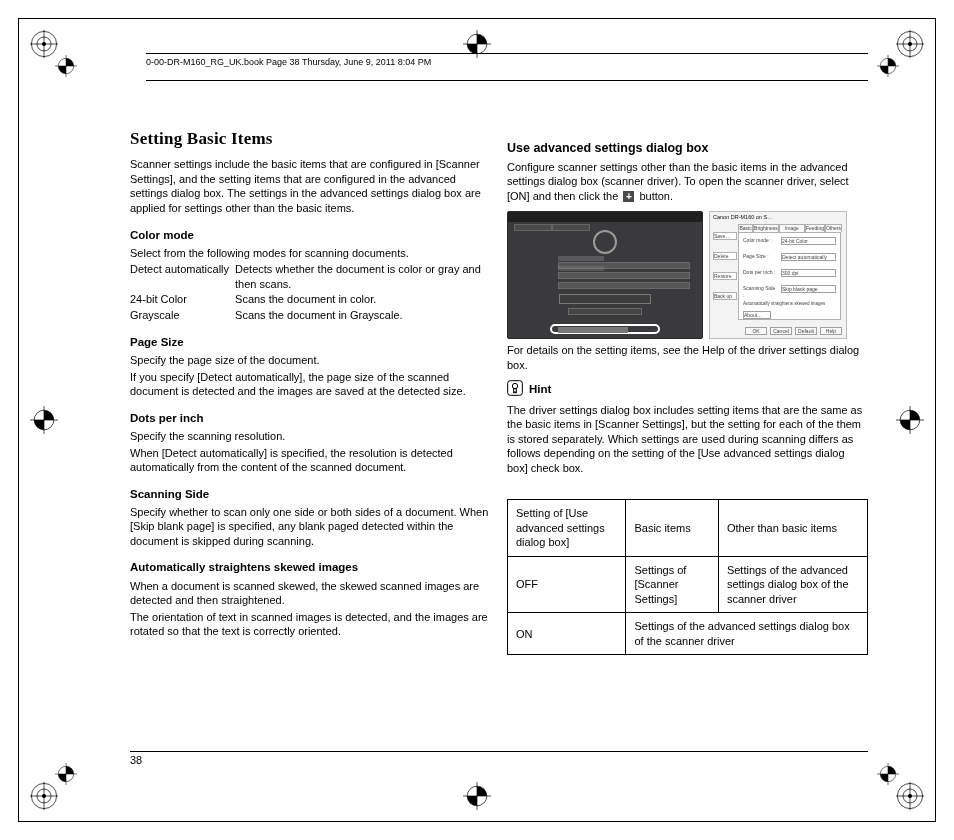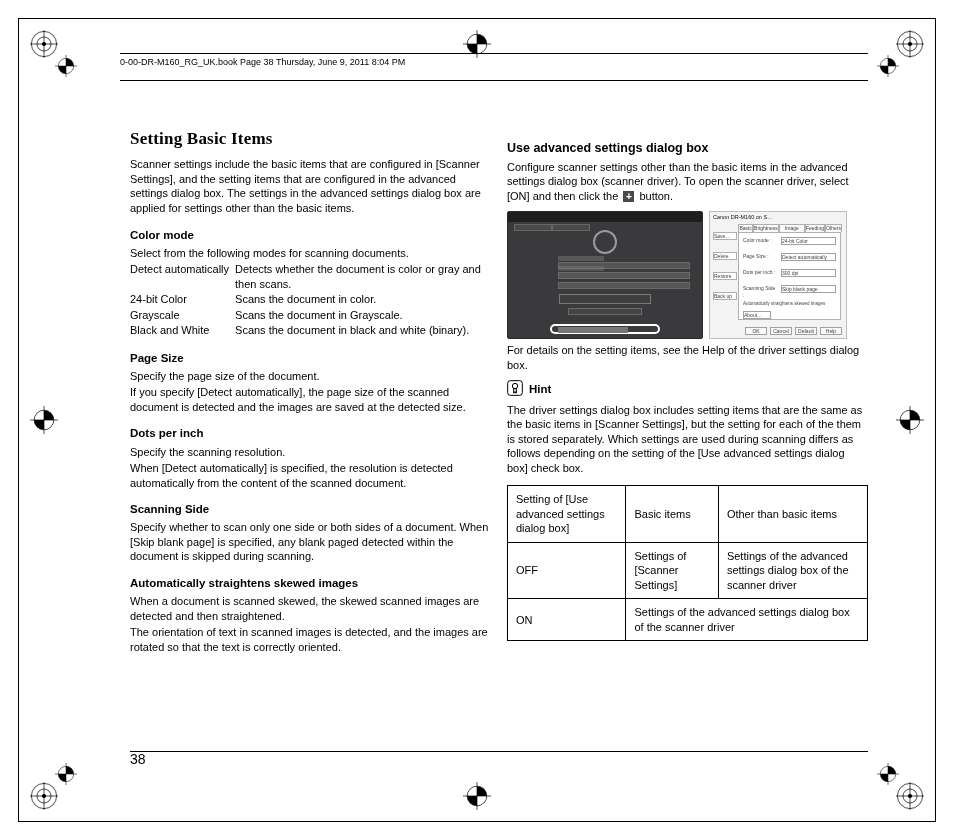--- a/index.html
+++ b/index.html
@@ -23,21 +23,21 @@
   .reg svg{width:100%;height:100%}
   .reg.tl{left:30px;top:30px}.reg.tr{right:30px;top:30px}
   .reg.bl{left:30px;bottom:30px}.reg.br{right:30px;bottom:30px}
   .reg.ml{left:30px;top:50%;transform:translateY(-50%)}
   .reg.mr{right:30px;top:50%;transform:translateY(-50%)}
   .reg.mt{top:30px;left:50%;transform:translateX(-50%)}
   .reg.mb{bottom:30px;left:50%;transform:translateX(-50%)}
   .reg-small{position:absolute;width:22px;height:22px}
   .reg-small.ctl{left:55px;top:55px}.reg-small.ctr{right:55px;top:55px}
   .reg-small.cbl{left:55px;bottom:55px}.reg-small.cbr{right:55px;bottom:55px}
-  .header-line{position:absolute;left:120px;top:57px;right:86px;height:12px;font-size:9px;color:#000}
+  .header-line{position:absolute;left:146px;top:57px;right:86px;height:12px;font-size:9px;color:#000}
   .header-line::before{content:"";position:absolute;left:0;right:0;top:-4px;border-top:1px solid #000}
   .header-line::after{content:"";position:absolute;left:0;right:0;bottom:-12px;border-top:1px solid #000}
   .content{position:absolute;left:130px;right:86px;top:128px;bottom:90px;display:flex;gap:16px}
   .col{flex:1 1 0;min-width:0}
   h1.title{font-family:var(--serif);font-weight:700;font-size:17px;margin:0 0 7px 0;letter-spacing:.2px}
   h2.sub{font-weight:700;font-size:12.5px;margin:10px 0 3px 0}
   h3.mini{font-weight:700;font-size:11.5px;margin:12px 0 3px 0}
   p{margin:0 0 2px 0}
   table.defs{border-collapse:collapse;width:100%}
   table.defs td{padding:0 6px 1px 0;vertical-align:top}
@@ -63,24 +63,24 @@
   .shot-light .tabs span{flex:1;border:1px solid #b0b0b0;border-bottom:none;text-align:center;background:#f9f9f9}
   .shot-light .panel{position:absolute;left:28px;top:20px;right:5px;bottom:18px;border:1px solid #b0b0b0;background:#fff}
   .shot-light .side{position:absolute;left:3px;top:20px;width:24px;bottom:18px}
   .shot-light .side div{height:8px;border:1px solid #b0b0b0;background:#fff;margin-bottom:12px}
   .shot-light .field{position:absolute;left:4px;right:4px;height:9px}
   .shot-light .field label{position:absolute;left:0;width:34px}
   .shot-light .field .ctrl{position:absolute;left:38px;right:0;height:8px;border:1px solid #a0a0a0;background:#fff}
   .shot-light .btns{position:absolute;right:4px;bottom:3px;display:flex;gap:3px}
   .shot-light .btns span{width:22px;height:8px;border:1px solid #a0a0a0;background:#f9f9f9;text-align:center}
   
-  table.settings{border-collapse:collapse;width:100%;margin-top:10px}
+  table.settings{border-collapse:collapse;width:100%;margin-top:24px}
   table.settings td, table.settings th{border:1px solid #000;padding:6px 8px;font-weight:400;text-align:left;vertical-align:middle;font-size:11px}
   table.settings td.c{}
-  .page-number{position:absolute;left:130px;bottom:72px;font-size:14px}
+  .page-number{position:absolute;left:130px;bottom:72px;font-size:11px}
   .page-rule{position:absolute;left:130px;right:86px;bottom:88px;border-top:1px solid #000}
 </style>
 </head>
 <body>
 
 <div class="page">
 
   <div class="crop-h top"></div>
   <div class="crop-h bot"></div>
   <div class="crop-v left"></div>
@@ -187,24 +187,20 @@
               <td>Detect automatically</td>
               <td>Detects whether the document is color or gray and then scans.</td>
             </tr>
         <tr>
               <td>24-bit Color</td>
               <td>Scans the document in color.</td>
             </tr>
         <tr>
               <td>Grayscale</td>
               <td>Scans the document in Grayscale.</td>
-            </tr>
-        <tr>
-              <td>Black and White</td>
-              <td>Scans the document in black and white (binary).</td>
             </tr>
       </tbody>
         </table>
 
       <h3 class="mini">Page Size</h3>
       <p>Specify the page size of the document.</p>
       <p>If you specify [Detect automatically], the page size of the scanned document is detected and the images are saved at the detected size.</p>
 
       <h3 class="mini">Dots per inch</h3>
       <p>Specify the scanning resolution.</p>

